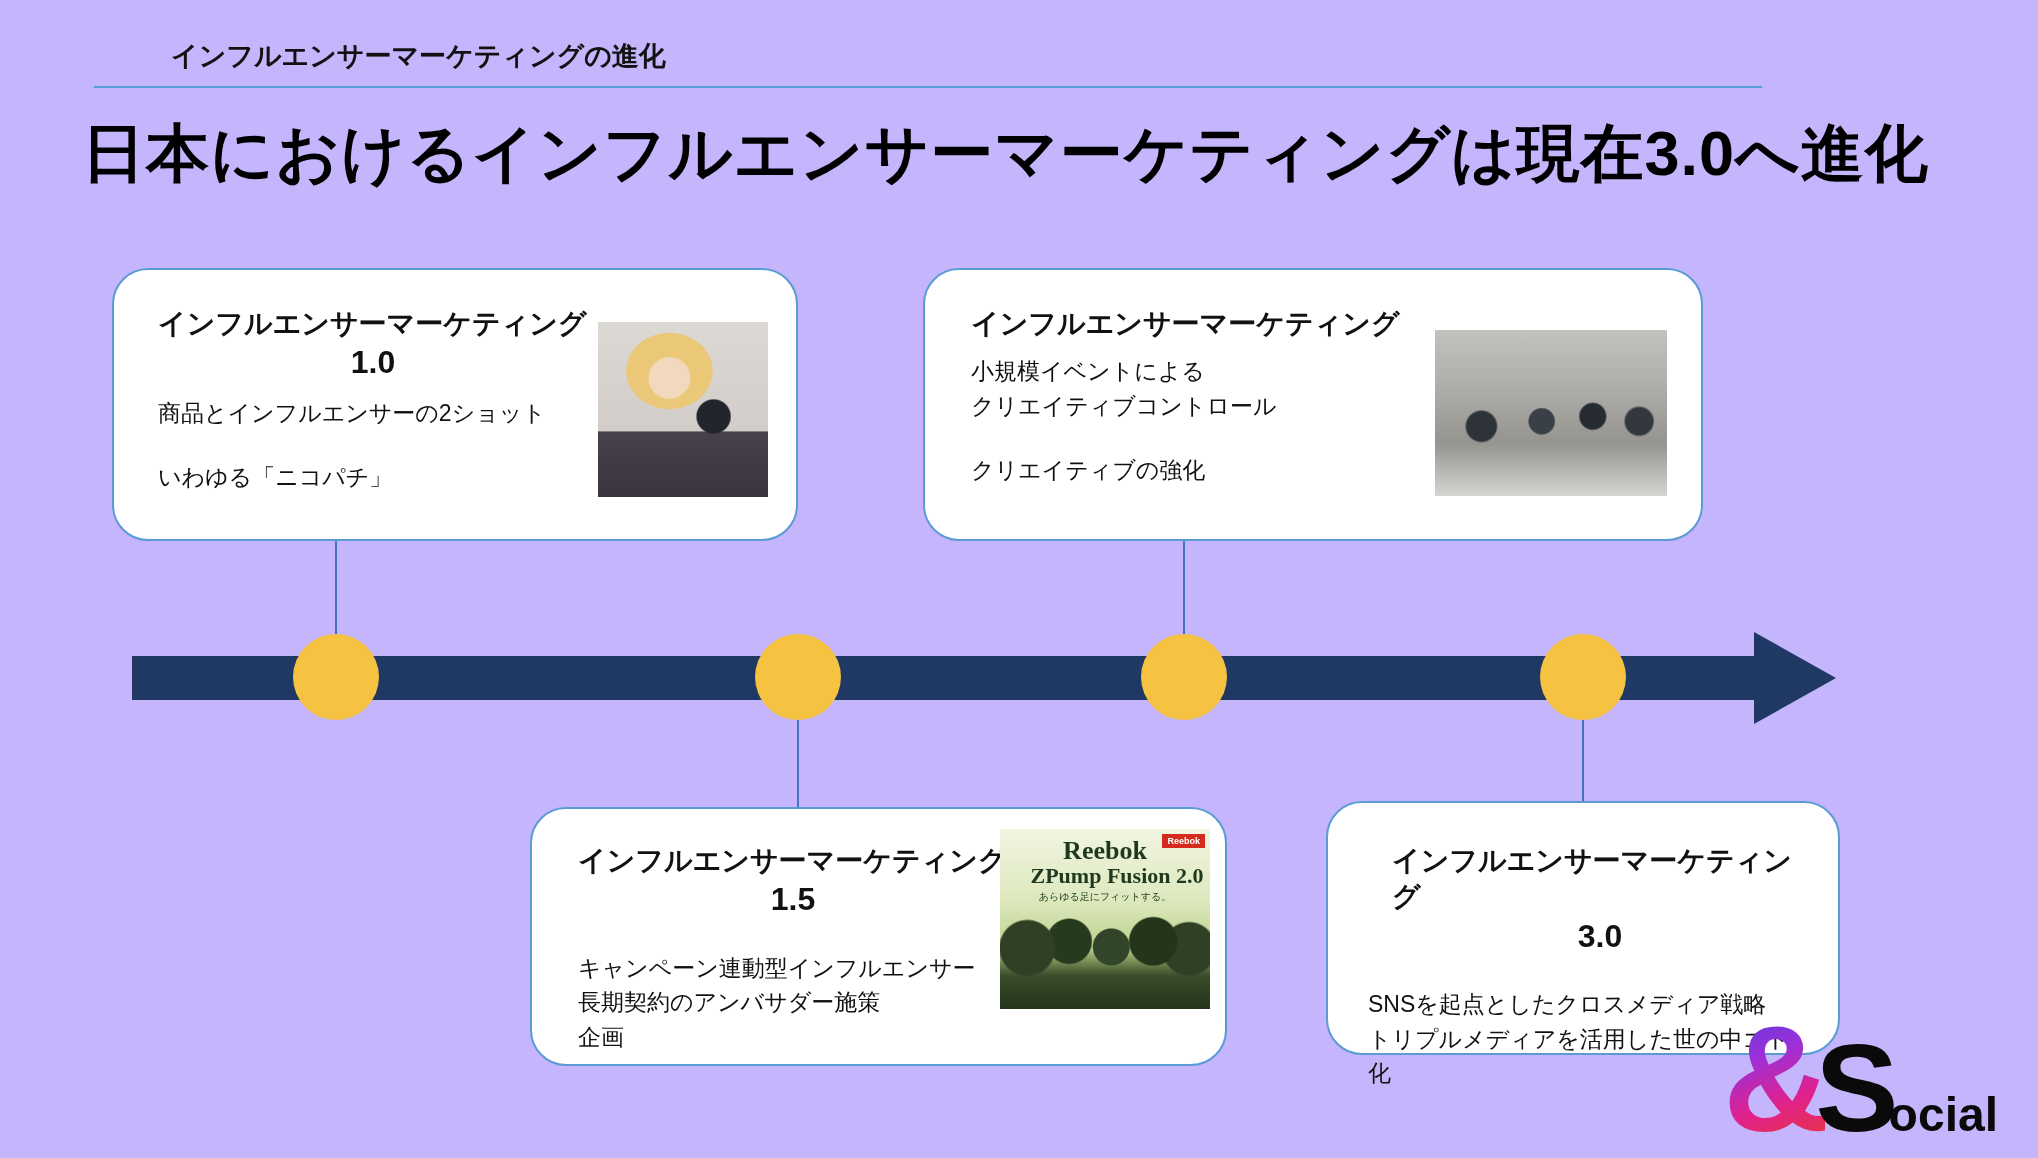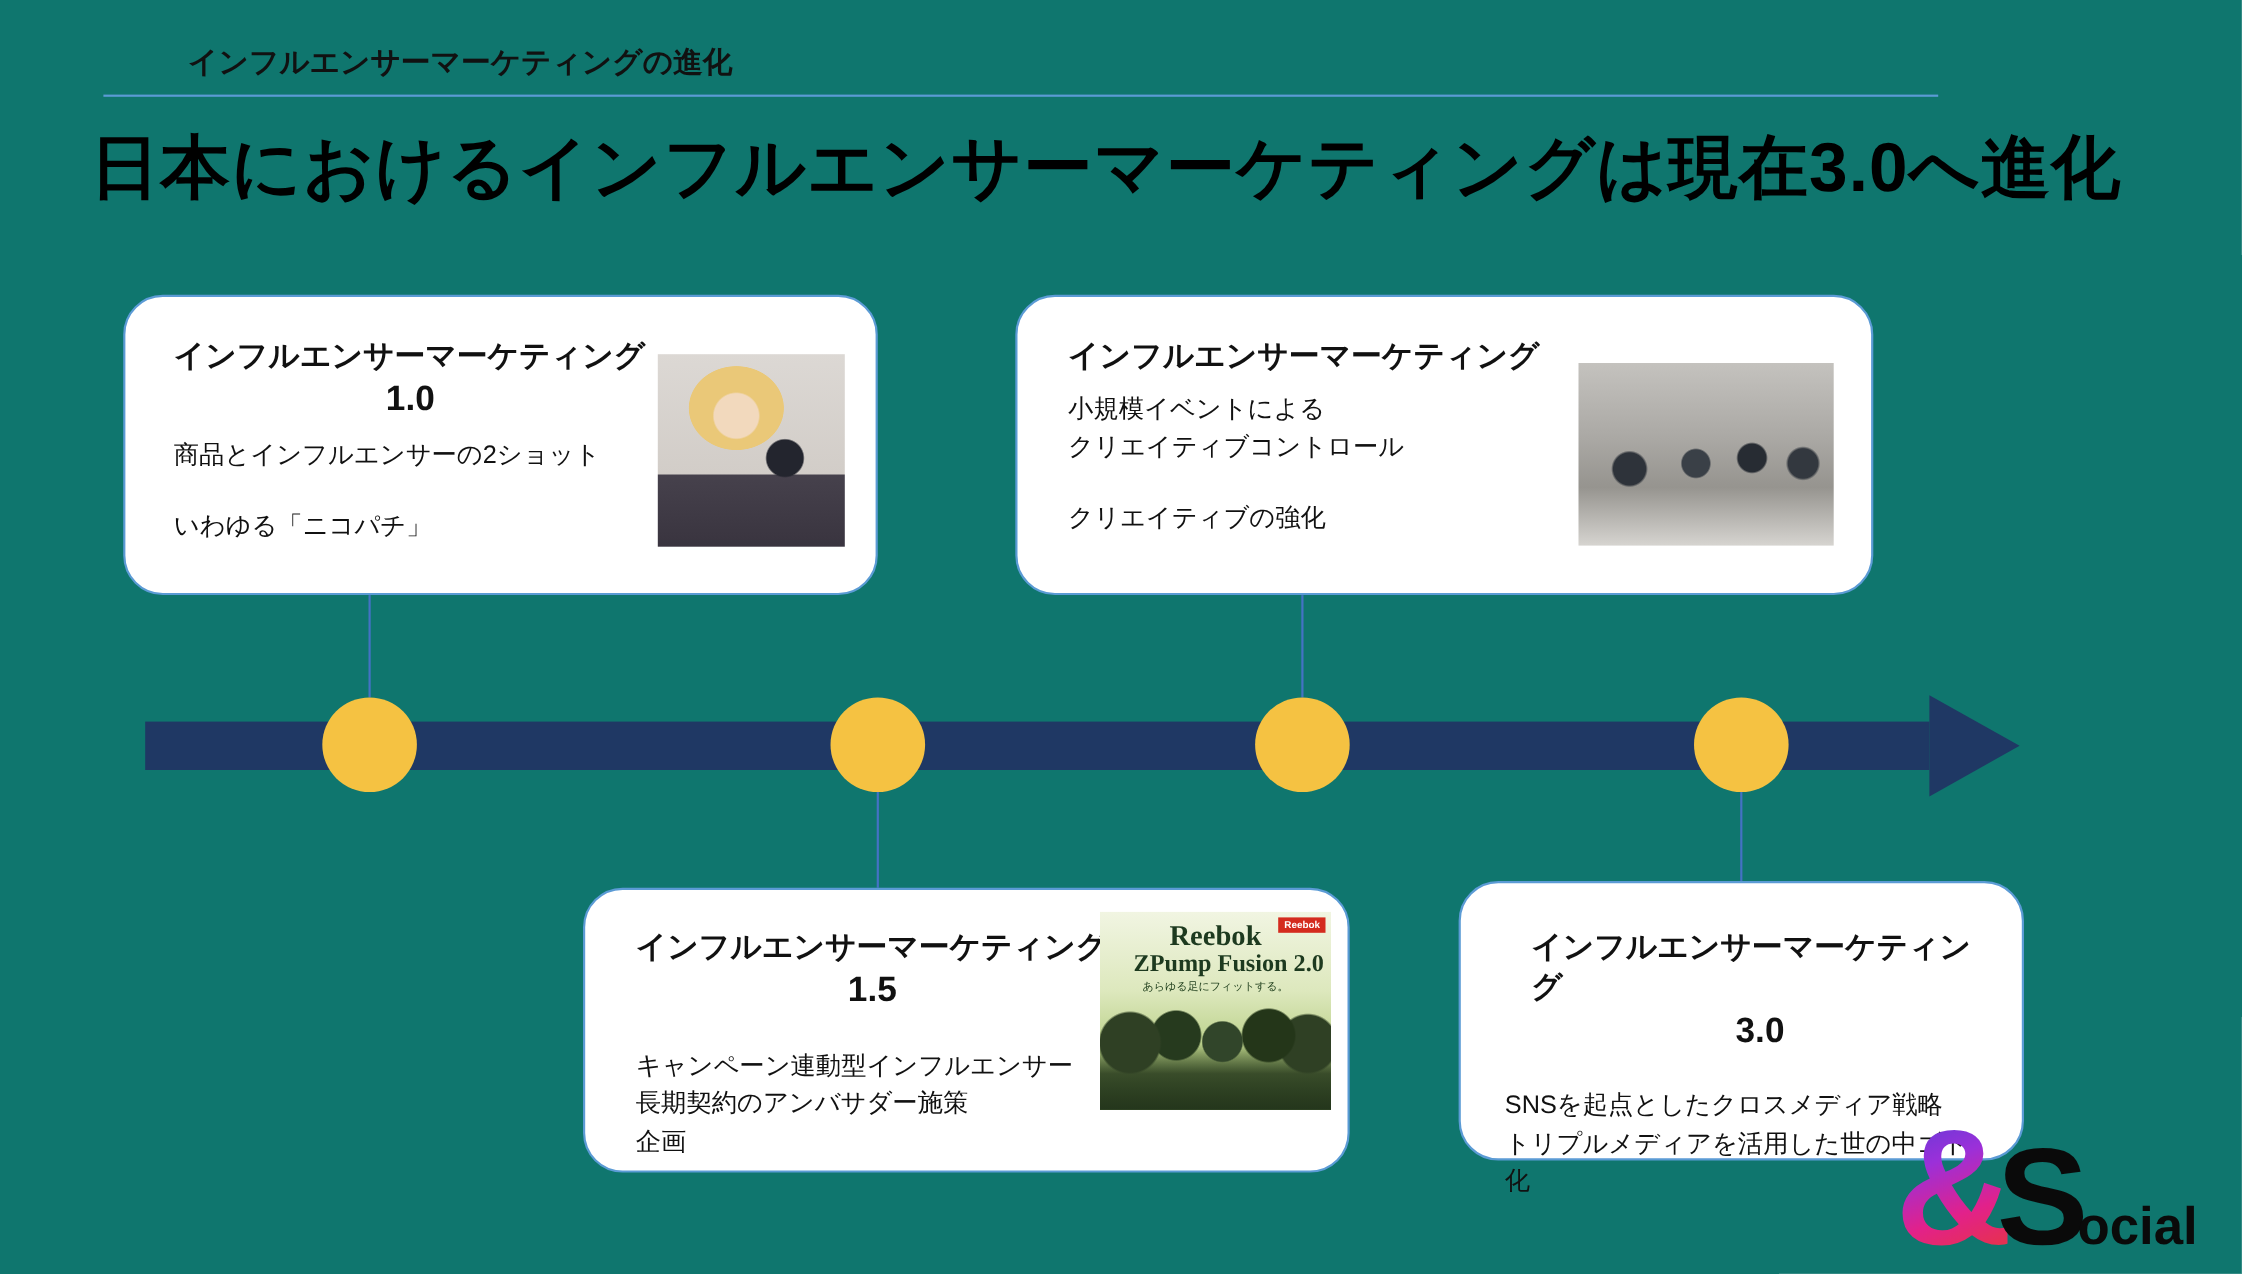--- a/index.html
+++ b/index.html
@@ -1,17 +1,17 @@
 <!DOCTYPE html>
 <html><head>
 <meta charset="utf-8">
 <style>
   * { margin:0; padding:0; box-sizing:border-box; }
   body { background:#ffffff; font-family:"Liberation Sans","DejaVu Sans",sans-serif; }
-  .slide { position:relative; width:2038px; height:1158px; background:#0f766e; overflow:hidden; }
+  .slide { position:relative; width:2038px; height:1158px; background:#c4b5fd; overflow:hidden; }
 
   .kicker { position:absolute; left:171px; top:38px; font-size:27px; font-weight:bold; color:#111; }
   .kicker-rule { position:absolute; left:94px; top:86px; width:1668px; height:2px; background:#5B9BD5; }
 
   .page-title { position:absolute; left:70px; top:116px; width:1920px; font-size:63px; font-weight:bold; color:#000; line-height:1.2; letter-spacing:1px;margin-left:12px; }
 
   .callout { position:absolute; background:#fff; border:2.5px solid #5B9BD5; border-radius:36px; }
   .callout-text { position:absolute; }
   .callout-title { font-weight:bold; font-size:28px; color:#111; line-height:1.3; }
   .callout-version { font-weight:bold; font-size:32px; color:#111; line-height:1.3;text-align:center; }

